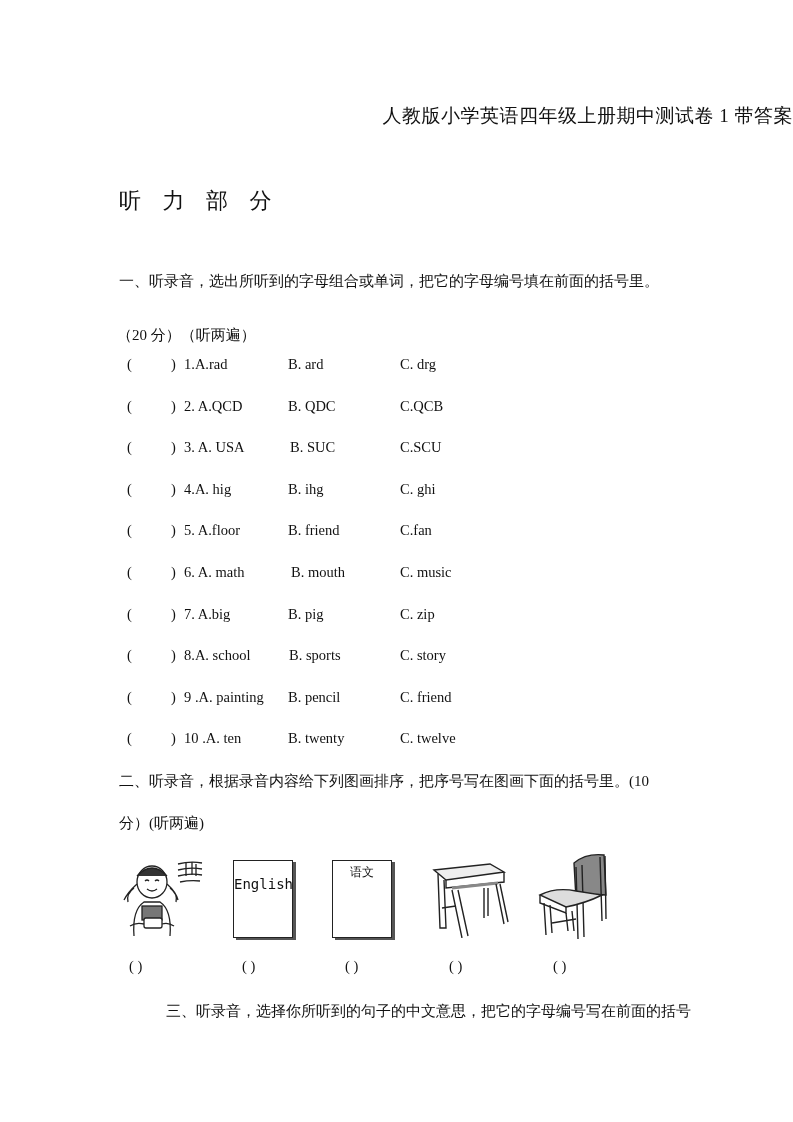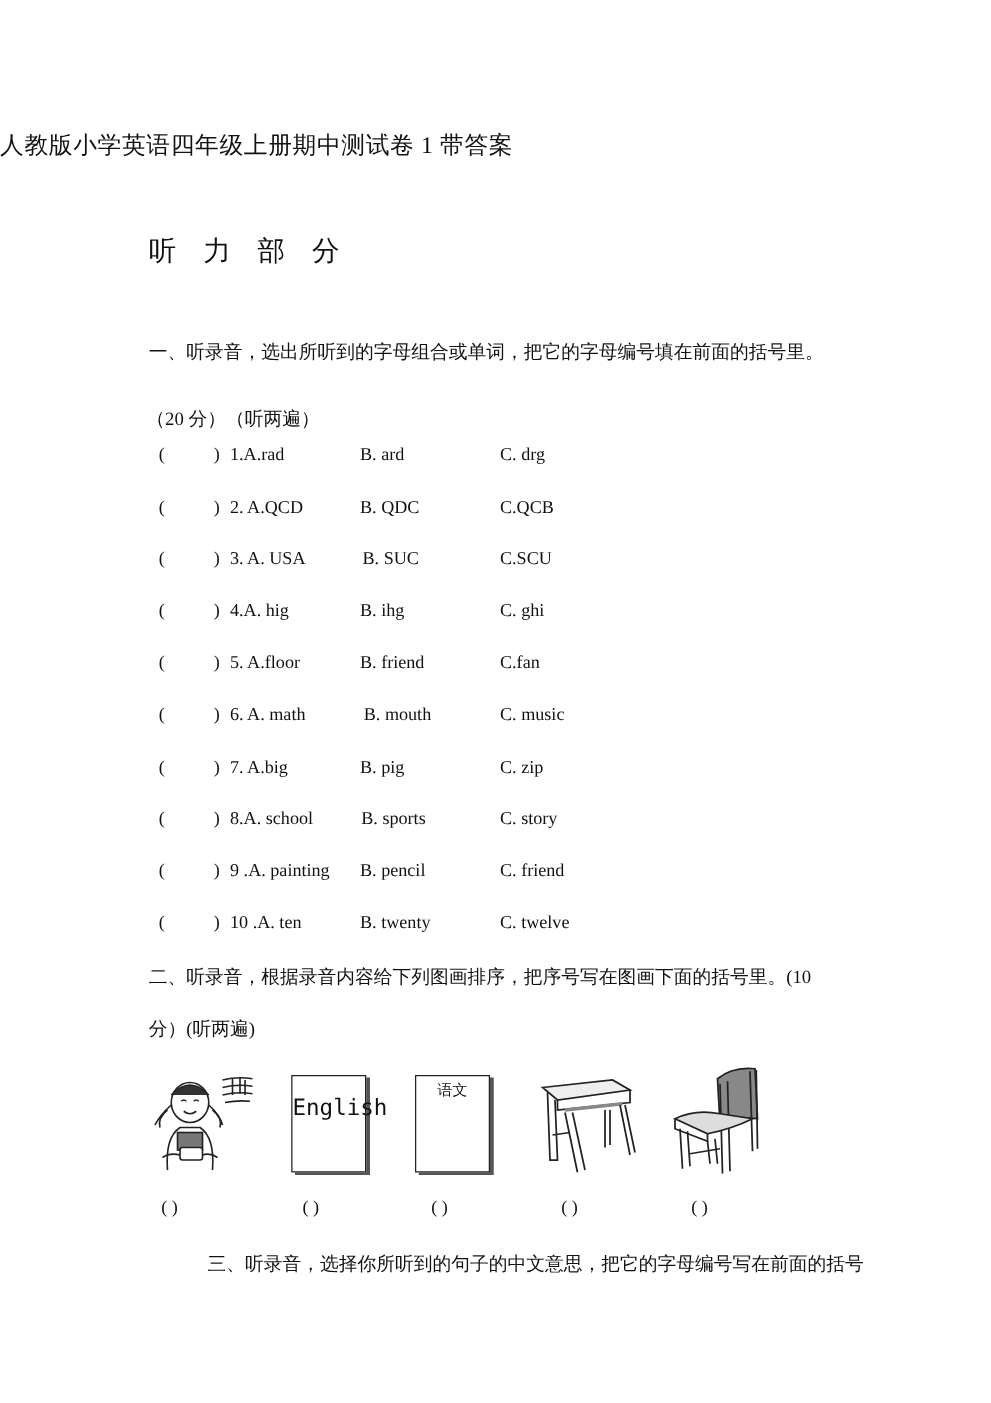--- a/index.html
+++ b/index.html
@@ -1,19 +1,19 @@
 <!DOCTYPE html>
 <html><head>
 <meta charset="utf-8">
 <style>
   html, body { margin: 0; padding: 0; background: #ffffff; }
   body { width: 793px; height: 1122px; position: relative; overflow: hidden;
          font-family: "Liberation Serif", "DejaVu Serif", serif; color: #111; }
   .abs { position: absolute; white-space: nowrap; }
-  .title { top: 103px; left: 0; width: 793px; text-align: left; font-size: 19px; letter-spacing: 0.5px; }
+  .title { top: 103px; left: 0; width: 793px; text-align: right; font-size: 19px; letter-spacing: 0.5px; }
   .section-head { top: 186px; left: 119px; font-size: 22px; letter-spacing: 8px; }
   .q-head { left: 119px; font-size: 15px; }
   .row { left: 127px; height: 20px; font-size: 14.5px; width: 460px; }
   .row span { position: absolute; top: 0; }
   .paren-open { left: 0; }
   .paren-close { left: 44px; }
   .opt-a { left: 57px; }
   .opt-b { left: 161px; }
   .opt-c { left: 273px; }
   .pic { position: absolute; top: 855px; }
@@ -122,21 +122,21 @@
 
       <path d="M14 80 Q12 54 24 46 L40 46 Q52 54 50 80"></path>
       <rect x="22" y="50" width="20" height="14" fill="#777"></rect>
       <rect x="24" y="62" width="18" height="10" rx="2" fill="#fff"></rect>
       <path d="M10 70 Q16 66 24 68 M54 70 Q48 66 42 68"></path>
     </g>
   </svg>
 </div>
 
 <div class="book" style="left:233px; top:860px; width:58px; height:76px;">
-  <span class="book-label" style="top:15px; left:0; width:58px; text-align:center; font-size:18px;">English</span>
+  <span class="book-label" style="top:15px; left:0; width:58px; text-align:center; font-size:14px;">English</span>
 </div>
 
 <div class="book" style="left:332px; top:860px; width:58px; height:76px;">
   <span class="book-label" style="top:3px; left:0; width:58px; text-align:center; font-size:12px; font-family:'DejaVu Sans', sans-serif;">语文</span>
 </div>
 
 <div class="pic" style="left:432px; top:858px; width:80px; height:80px;">
   <svg width="80" height="80" viewBox="0 0 80 80">
     <g fill="none" stroke="#222" stroke-width="1.4">
       <path d="M2 12 L58 6 L72 14 L14 22 Z" fill="#eee"></path>

